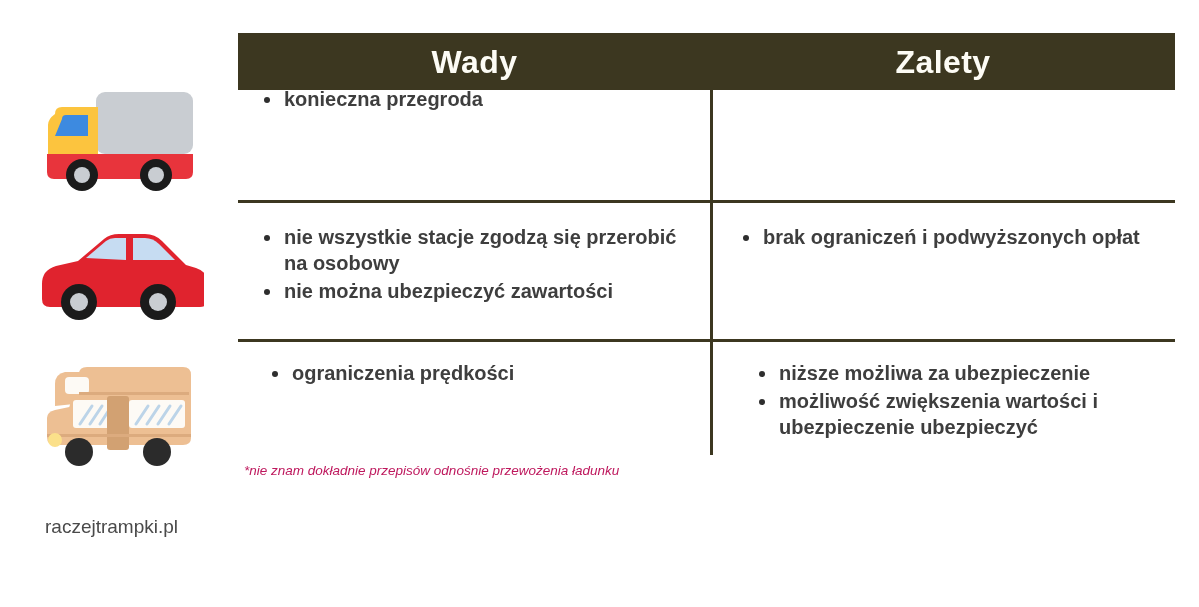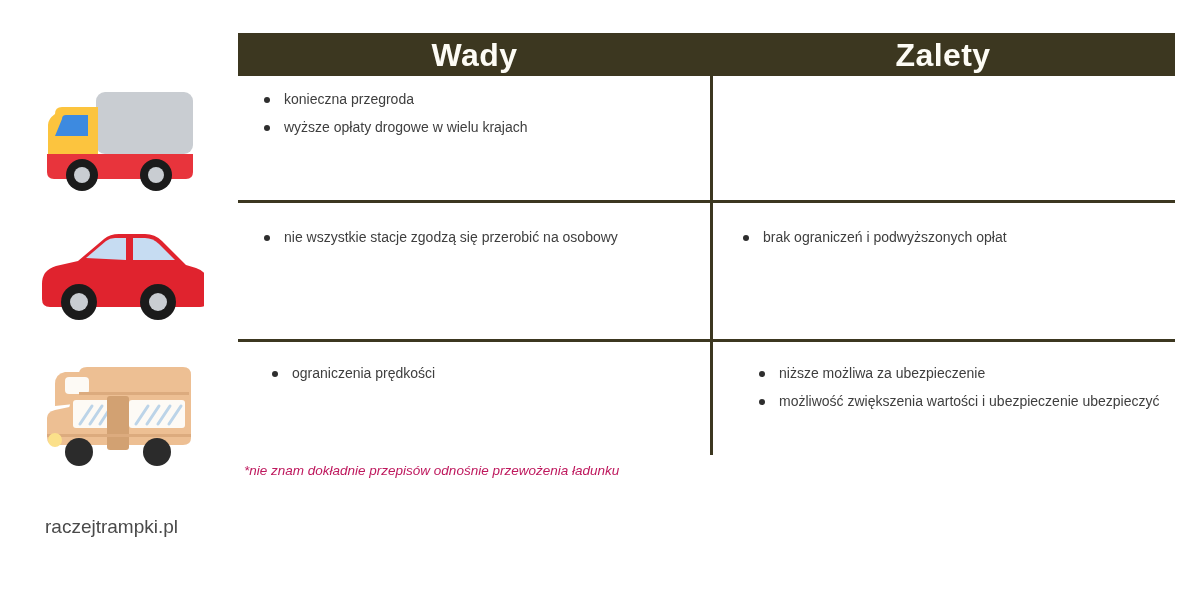--- a/index.html
+++ b/index.html
@@ -17,21 +17,21 @@
     background: #ffffff;
     overflow: hidden;
   }
 
   
   .header-bar {
     position: absolute;
     left: 238px;
     top: 33px;
     width: 937px;
-    height: 43px;
+    height: 57px;
     background: #3c3720;
     display: flex;
   }
   .header-cell {
     flex: 0 0 473px;
     display: flex;
     align-items: center;
     justify-content: center;
     color: #fdfcf5;
     font-size: 32px;
@@ -86,23 +86,23 @@
   ul.bullets {
     margin: 0;
     padding: 0;
     list-style: none;
   }
   ul.bullets li {
     position: relative;
     padding-left: 30px;
     margin-bottom: 2px;
     color: #3e3e3e;
-    font-size: 14px;
+    font-size: 20px;
     line-height: 26px;
-    font-weight: 400;
+    font-weight: 700;
   }
   ul.bullets li::before {
     content: "";
     position: absolute;
     left: 10px;
     top: 11px;
     width: 6px;
     height: 6px;
     border-radius: 50%;
     background: #2e2e2e;
@@ -158,21 +158,20 @@
 
         <circle cx="47" cy="89" r="16" fill="#1b1b1b"></circle>
         <circle cx="47" cy="89" r="8" fill="#c9cdd2"></circle>
         <circle cx="121" cy="89" r="16" fill="#1b1b1b"></circle>
         <circle cx="121" cy="89" r="8" fill="#c9cdd2"></circle>
       </svg>
     </div>
     <div class="col-cell left">
       <ul class="bullets">
         <li>konieczna przegroda</li>
-        <li>wyższe opłaty drogowe w wielu krajach</li>
       </ul>
     </div>
   </div>
 
   <div class="hrule" style="top:200px;"></div>
 
   <div class="row" style="top:224px;">
     <div class="icon-cell">
       <svg class="veh-icon" width="170" height="100" viewBox="0 0 170 100">
 
@@ -183,20 +182,21 @@
 
         <circle cx="45" cy="78" r="18" fill="#1b1b1b"></circle>
         <circle cx="45" cy="78" r="9" fill="#c9cdd2"></circle>
         <circle cx="124" cy="78" r="18" fill="#1b1b1b"></circle>
         <circle cx="124" cy="78" r="9" fill="#c9cdd2"></circle>
       </svg>
     </div>
     <div class="col-cell left">
       <ul class="bullets">
         <li>nie wszystkie stacje zgodzą się przerobić na osobowy</li>
+        <li>nie można ubezpieczyć zawartości</li>
       </ul>
     </div>
     <div class="col-cell right">
       <ul class="bullets">
         <li>brak ograniczeń i podwyższonych opłat</li>
       </ul>
     </div>
   </div>
 
   <div class="hrule" style="top:339px;"></div>

